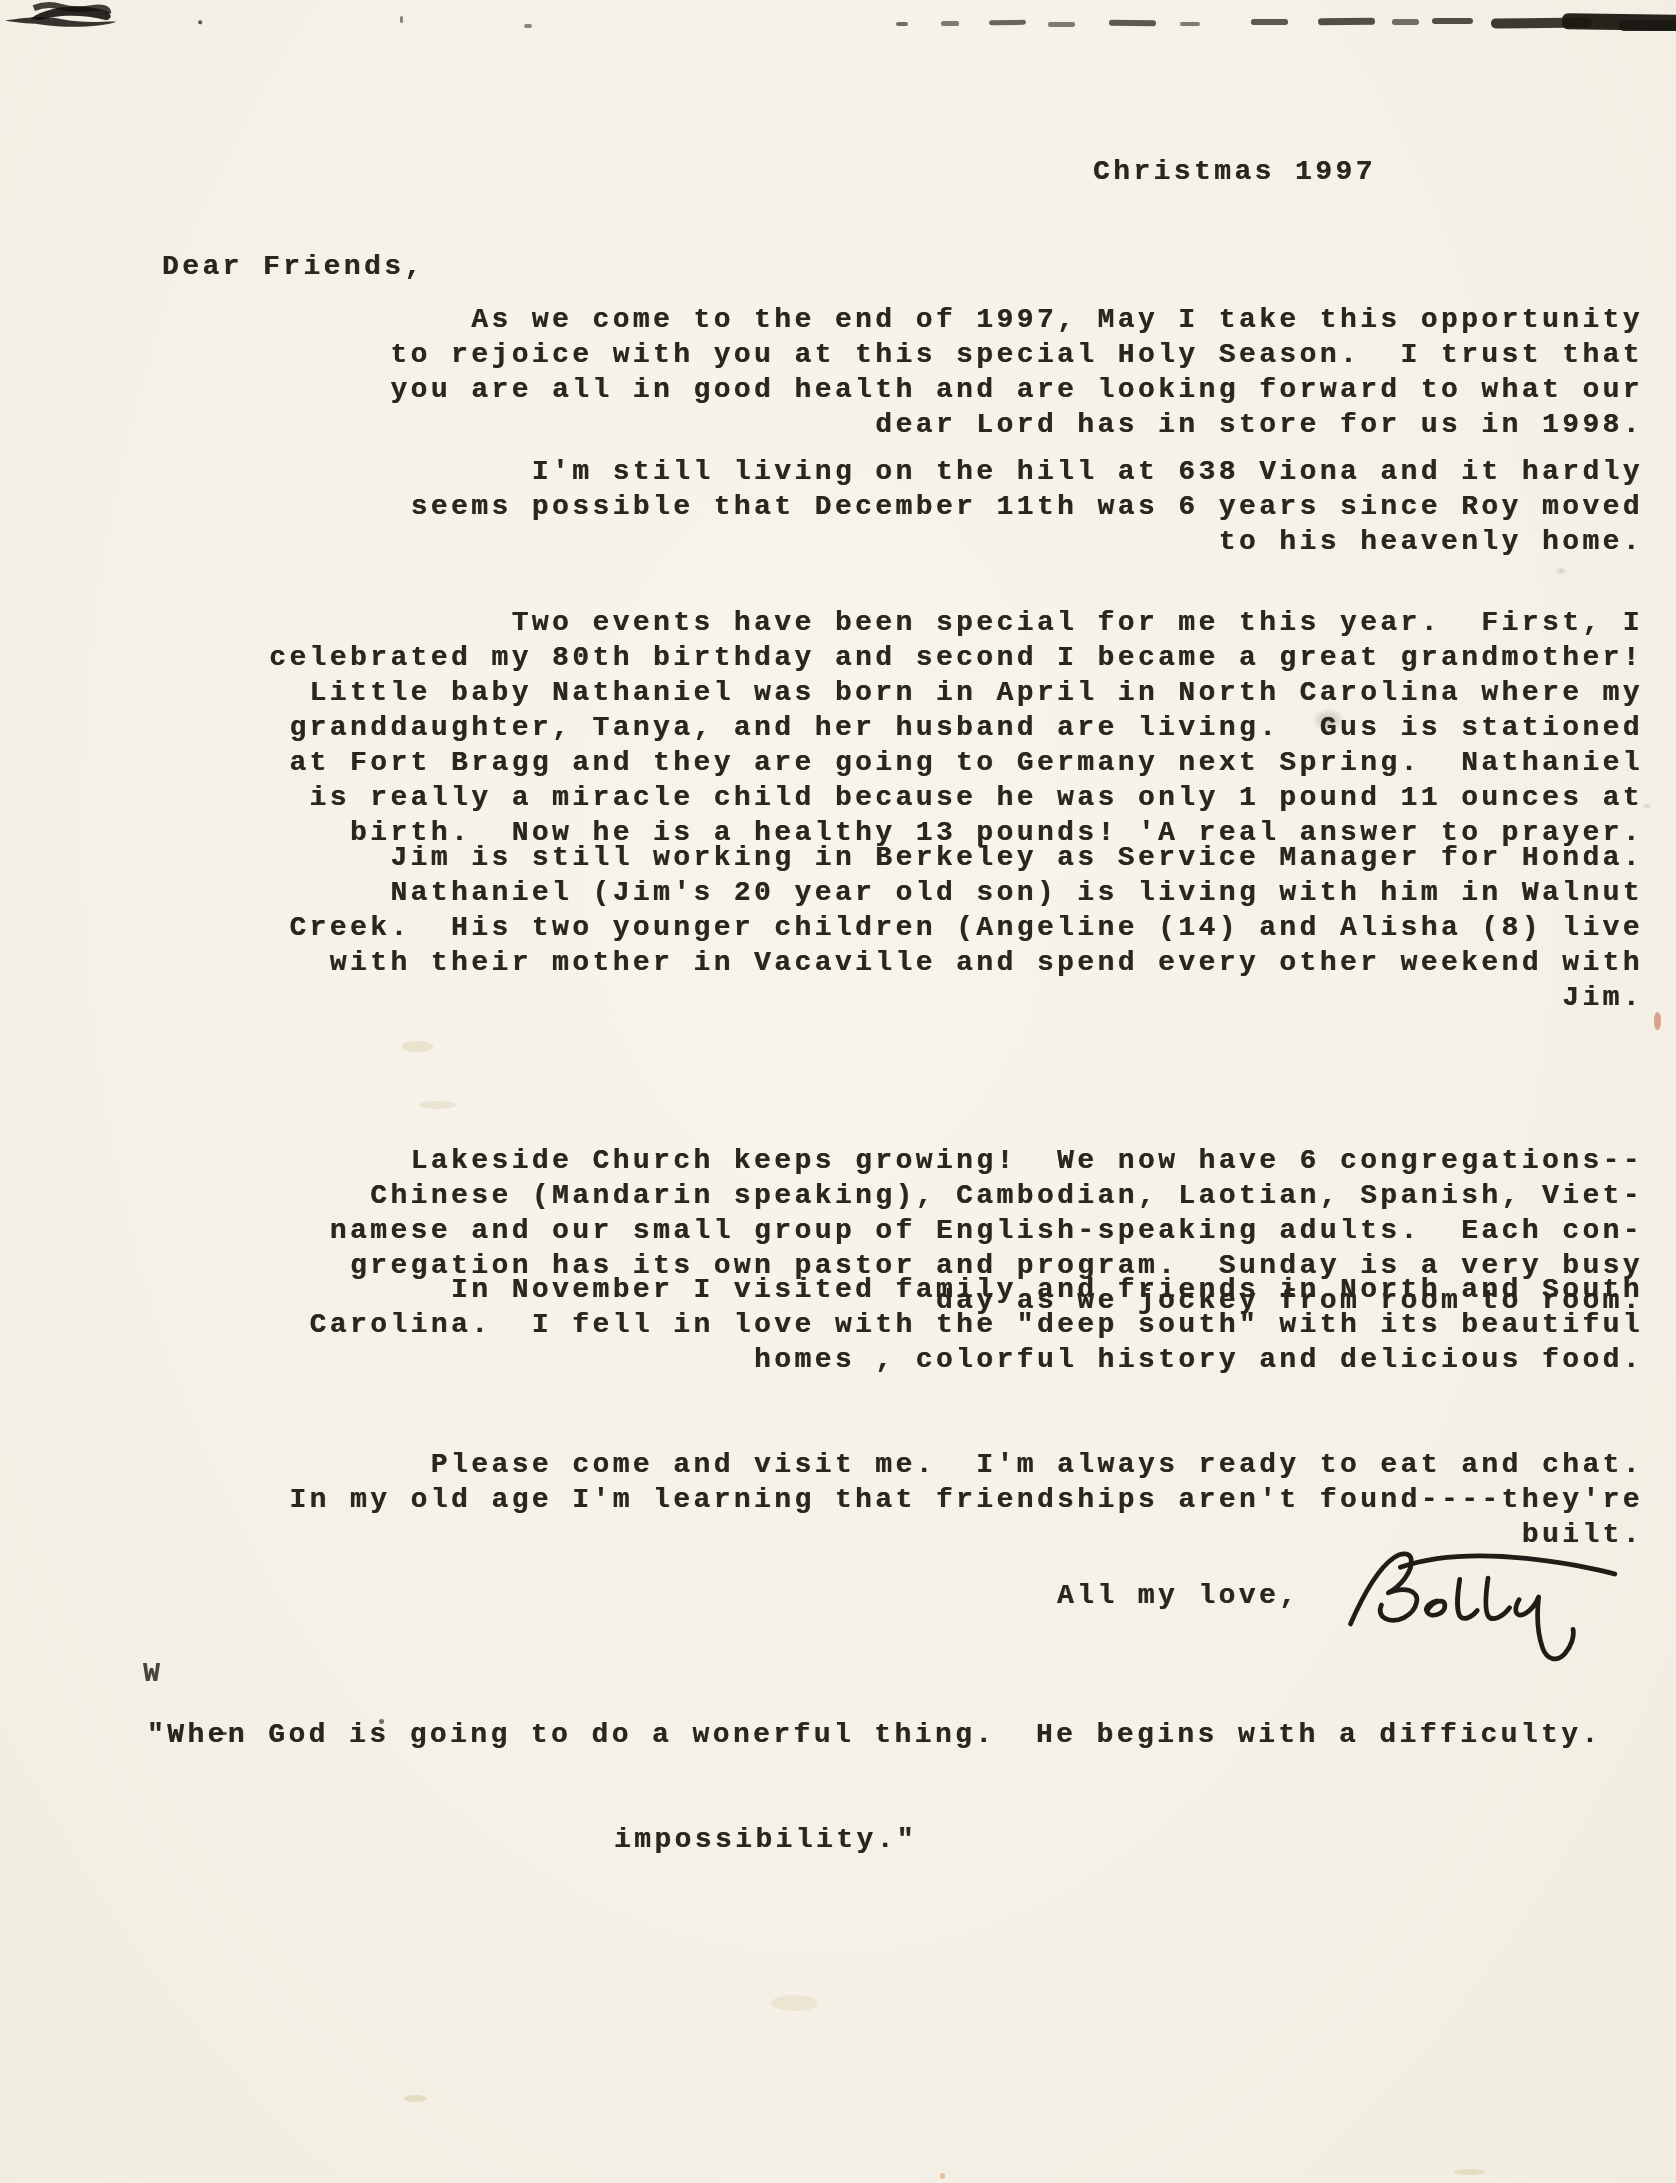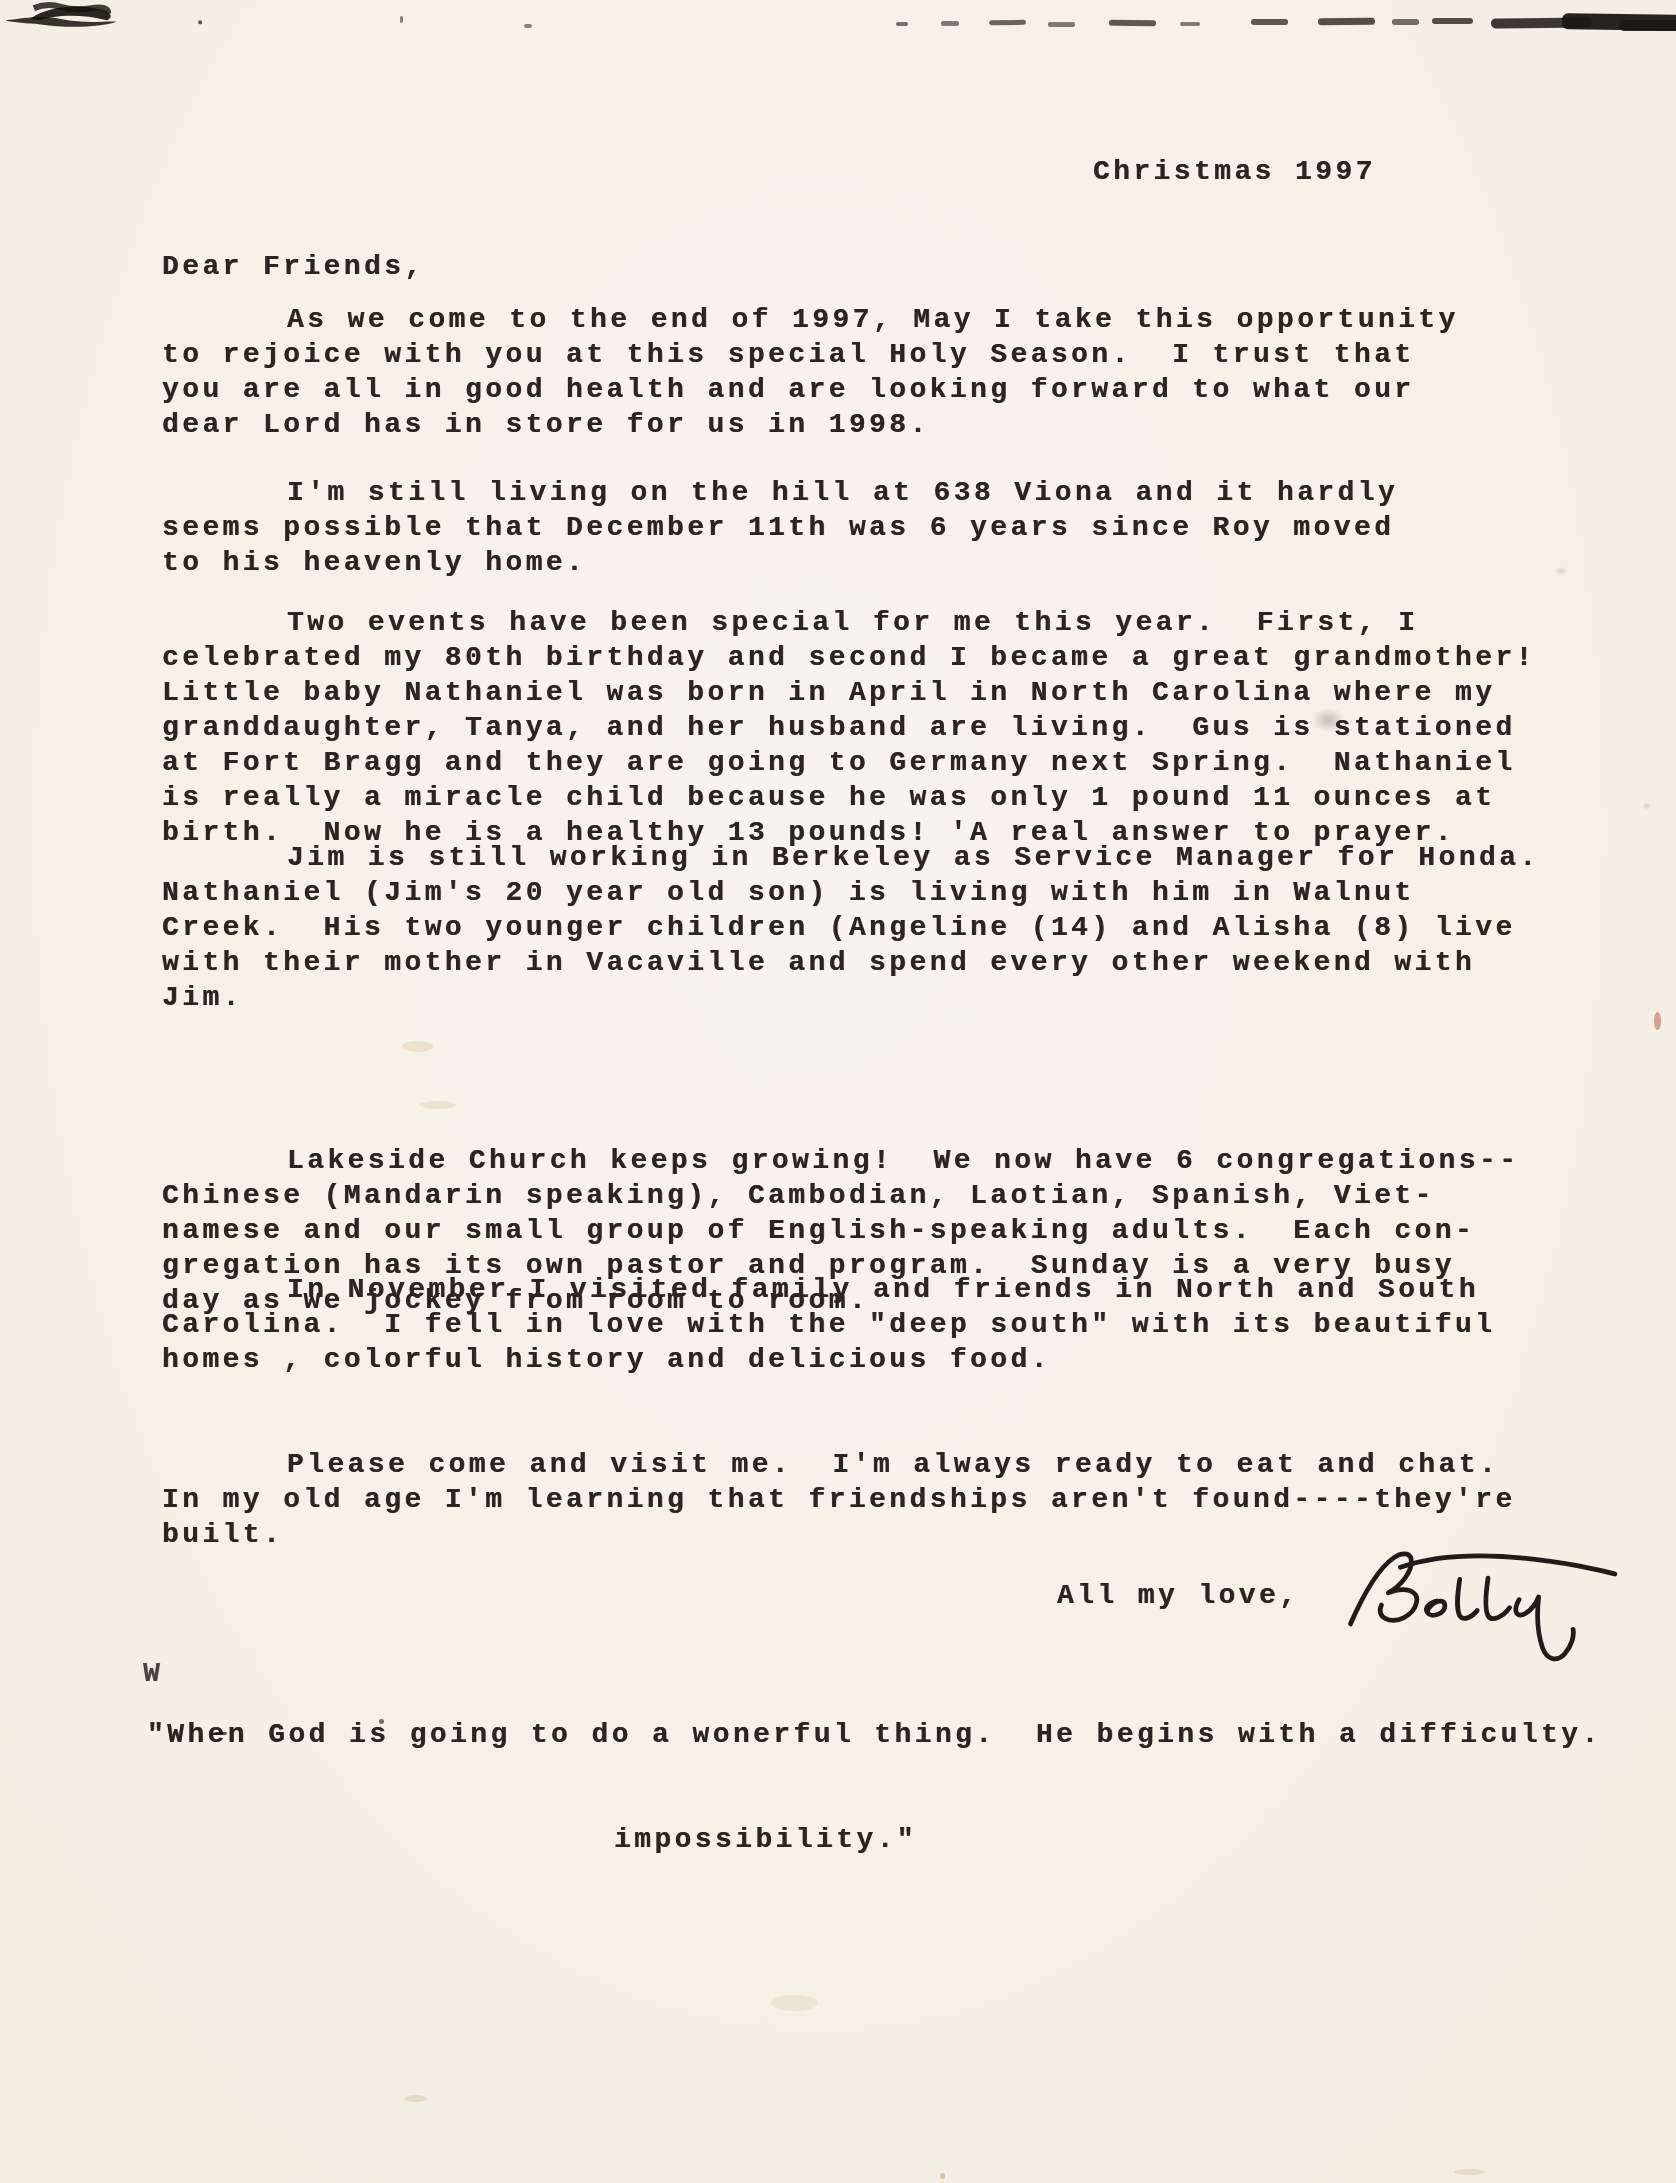--- a/index.html
+++ b/index.html
@@ -14,21 +14,21 @@
     position:absolute;
     font-family:"Liberation Mono","DejaVu Sans Mono",monospace;
     font-weight:700;
     font-size:28px;
     line-height:35px;
     letter-spacing:3.4px;
     color:#2a2520;
     white-space:pre-wrap;
     text-shadow:0.4px 0.4px 0.6px rgba(43,36,28,0.55), -0.2px 0 0.4px rgba(43,36,28,0.3);
   }
-  .para{left:162px;width:1481px;text-indent:125px;}
+  .para{left:162px;width:1481px;text-indent:125px;text-align:right;}
   .quote-block{left:147px;width:1529px;}
   .quote-line3{padding-left:467px;}
   .artifact{position:absolute;background:#1b1813;}
   .stain{position:absolute;border-radius:50%;}
   .smudge{position:absolute;border-radius:50%;}
   svg.mark{position:absolute;}
   .stray{
     position:absolute;
     font-family:"Liberation Mono","DejaVu Sans Mono",monospace;
     font-weight:700;font-size:28px;color:#2a2520;opacity:.85;
@@ -76,21 +76,21 @@
 
   <div class="tw" style="left:1093px;top:154px;">Christmas 1997</div>
 
   <div class="tw" style="left:162px;top:249px;">Dear Friends,</div>
 
   <div class="tw para" style="top:302px;">As we come to the end of 1997, May I take this opportunity
 to rejoice with you at this special Holy Season.  I trust that
 you are all in good health and are looking forward to what our
 dear Lord has in store for us in 1998.</div>
 
-  <div class="tw para" style="top:475px;">I'm still living on the hill at 638 Viona and it hardly
+  <div class="tw para" style="top:454px;">I'm still living on the hill at 638 Viona and it hardly
 seems possible that December 11th was 6 years since Roy moved
 to his heavenly home.</div>
 
   <div class="tw para" style="top:605px;">Two events have been special for me this year.  First, I
 celebrated my 80th birthday and second I became a great grandmother!
 Little baby Nathaniel was born in April in North Carolina where my
 granddaughter, Tanya, and her husband are living.  Gus is stationed
 at Fort Bragg and they are going to Germany next Spring.  Nathaniel
 is really a miracle child because he was only 1 pound 11 ounces at
 birth.  Now he is a healthy 13 pounds! 'A real answer to prayer.</div>

